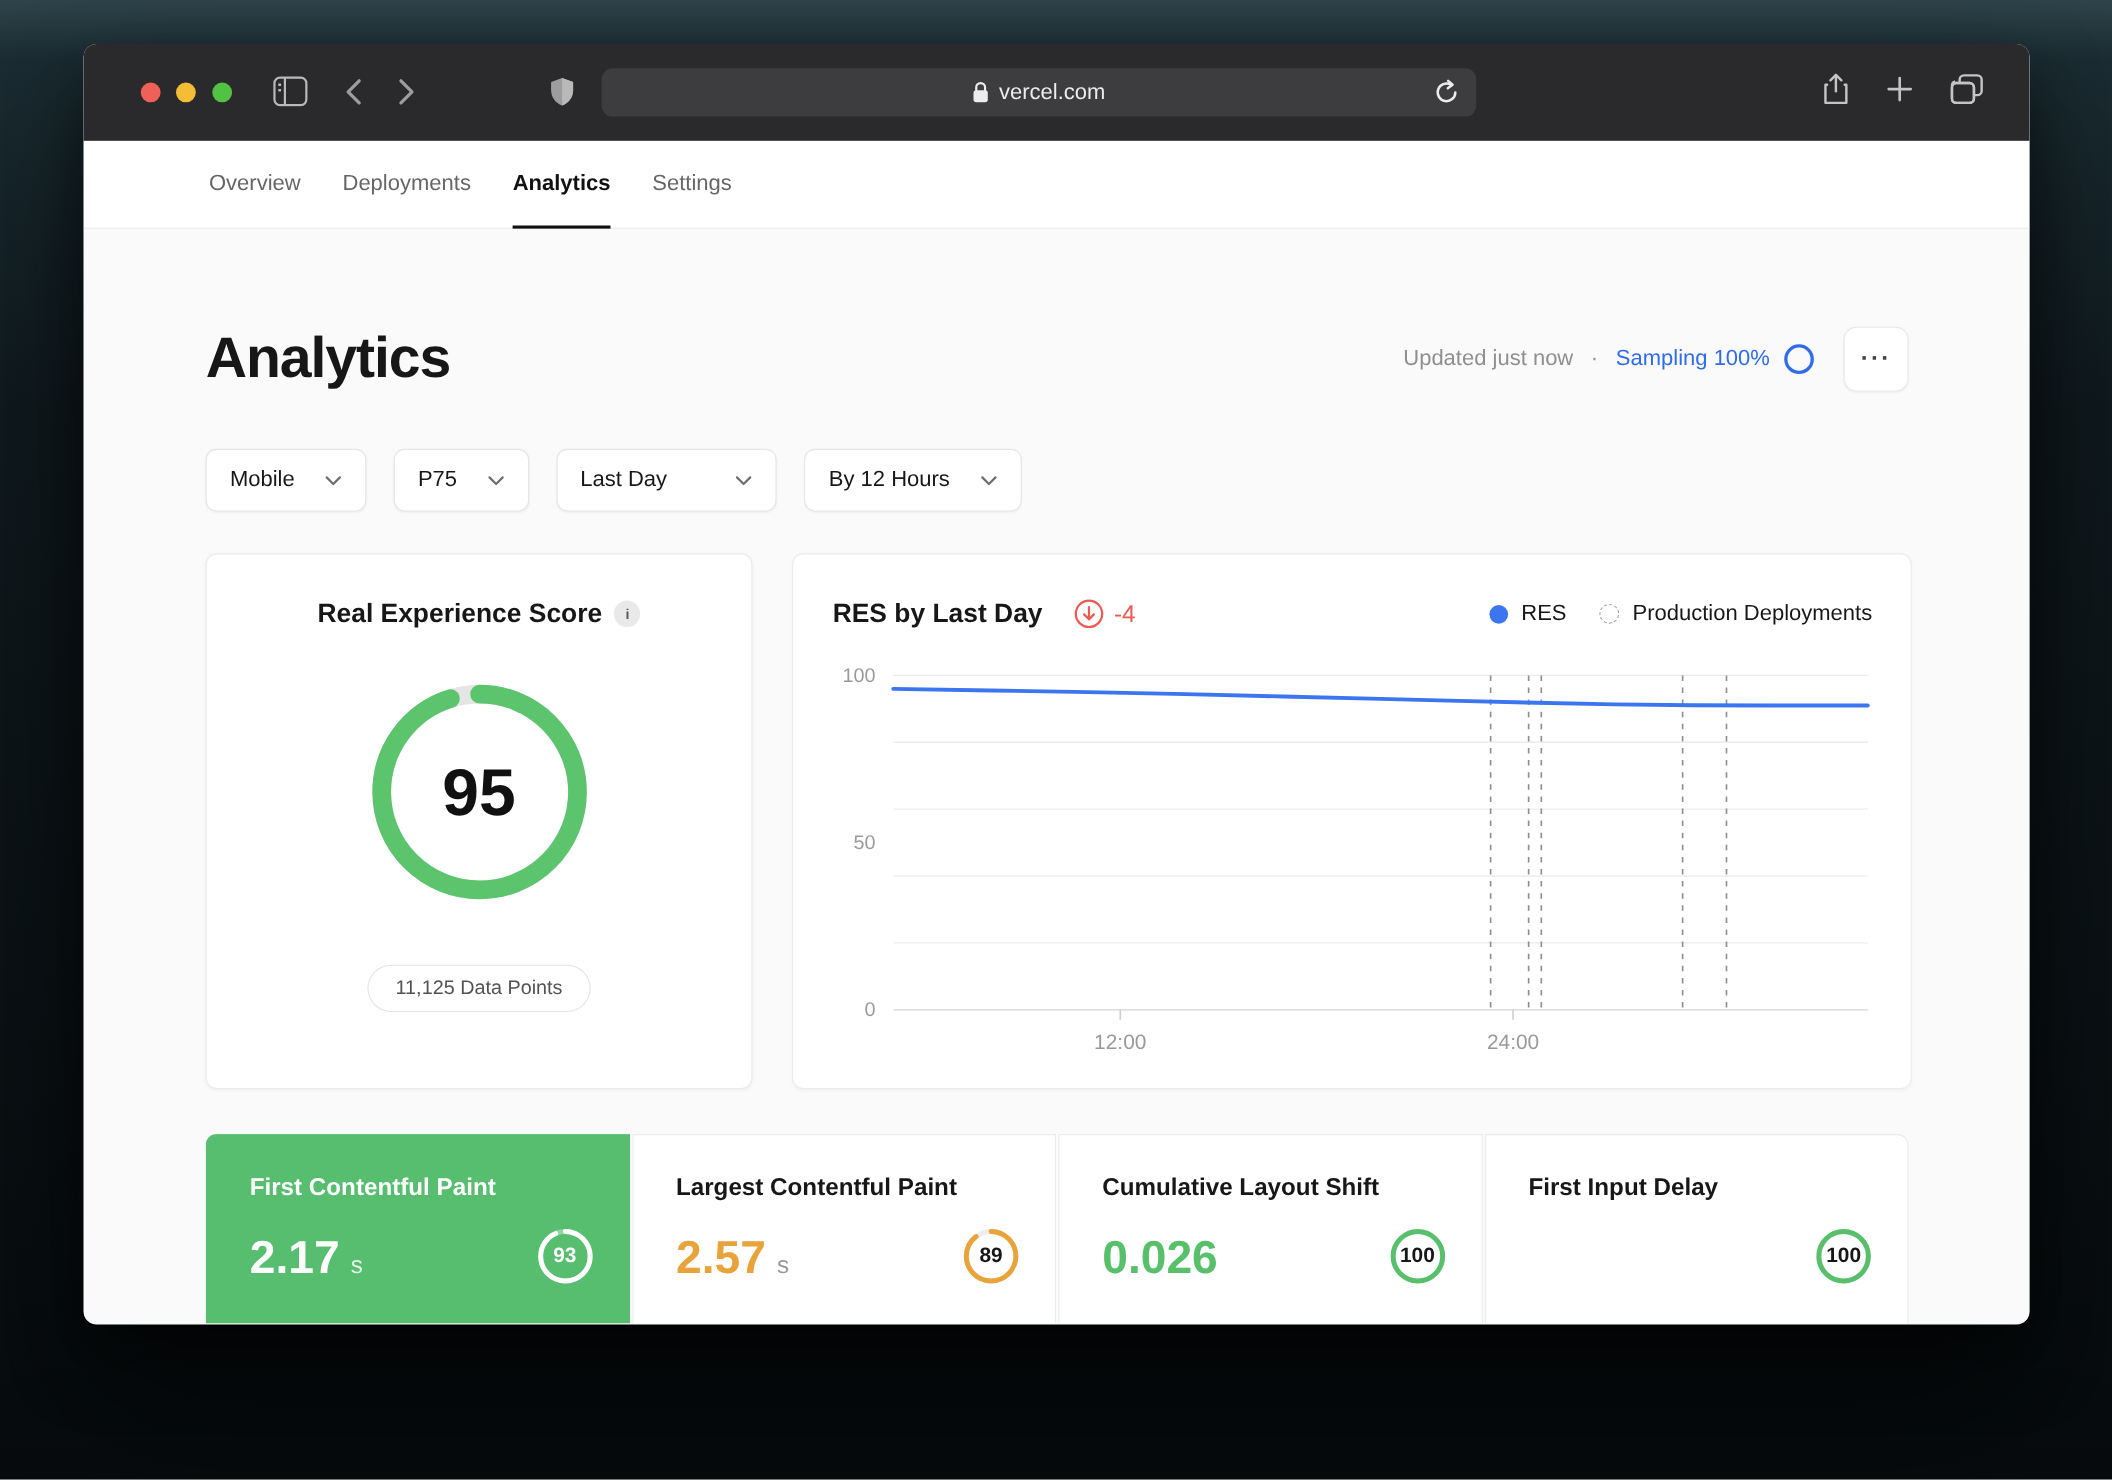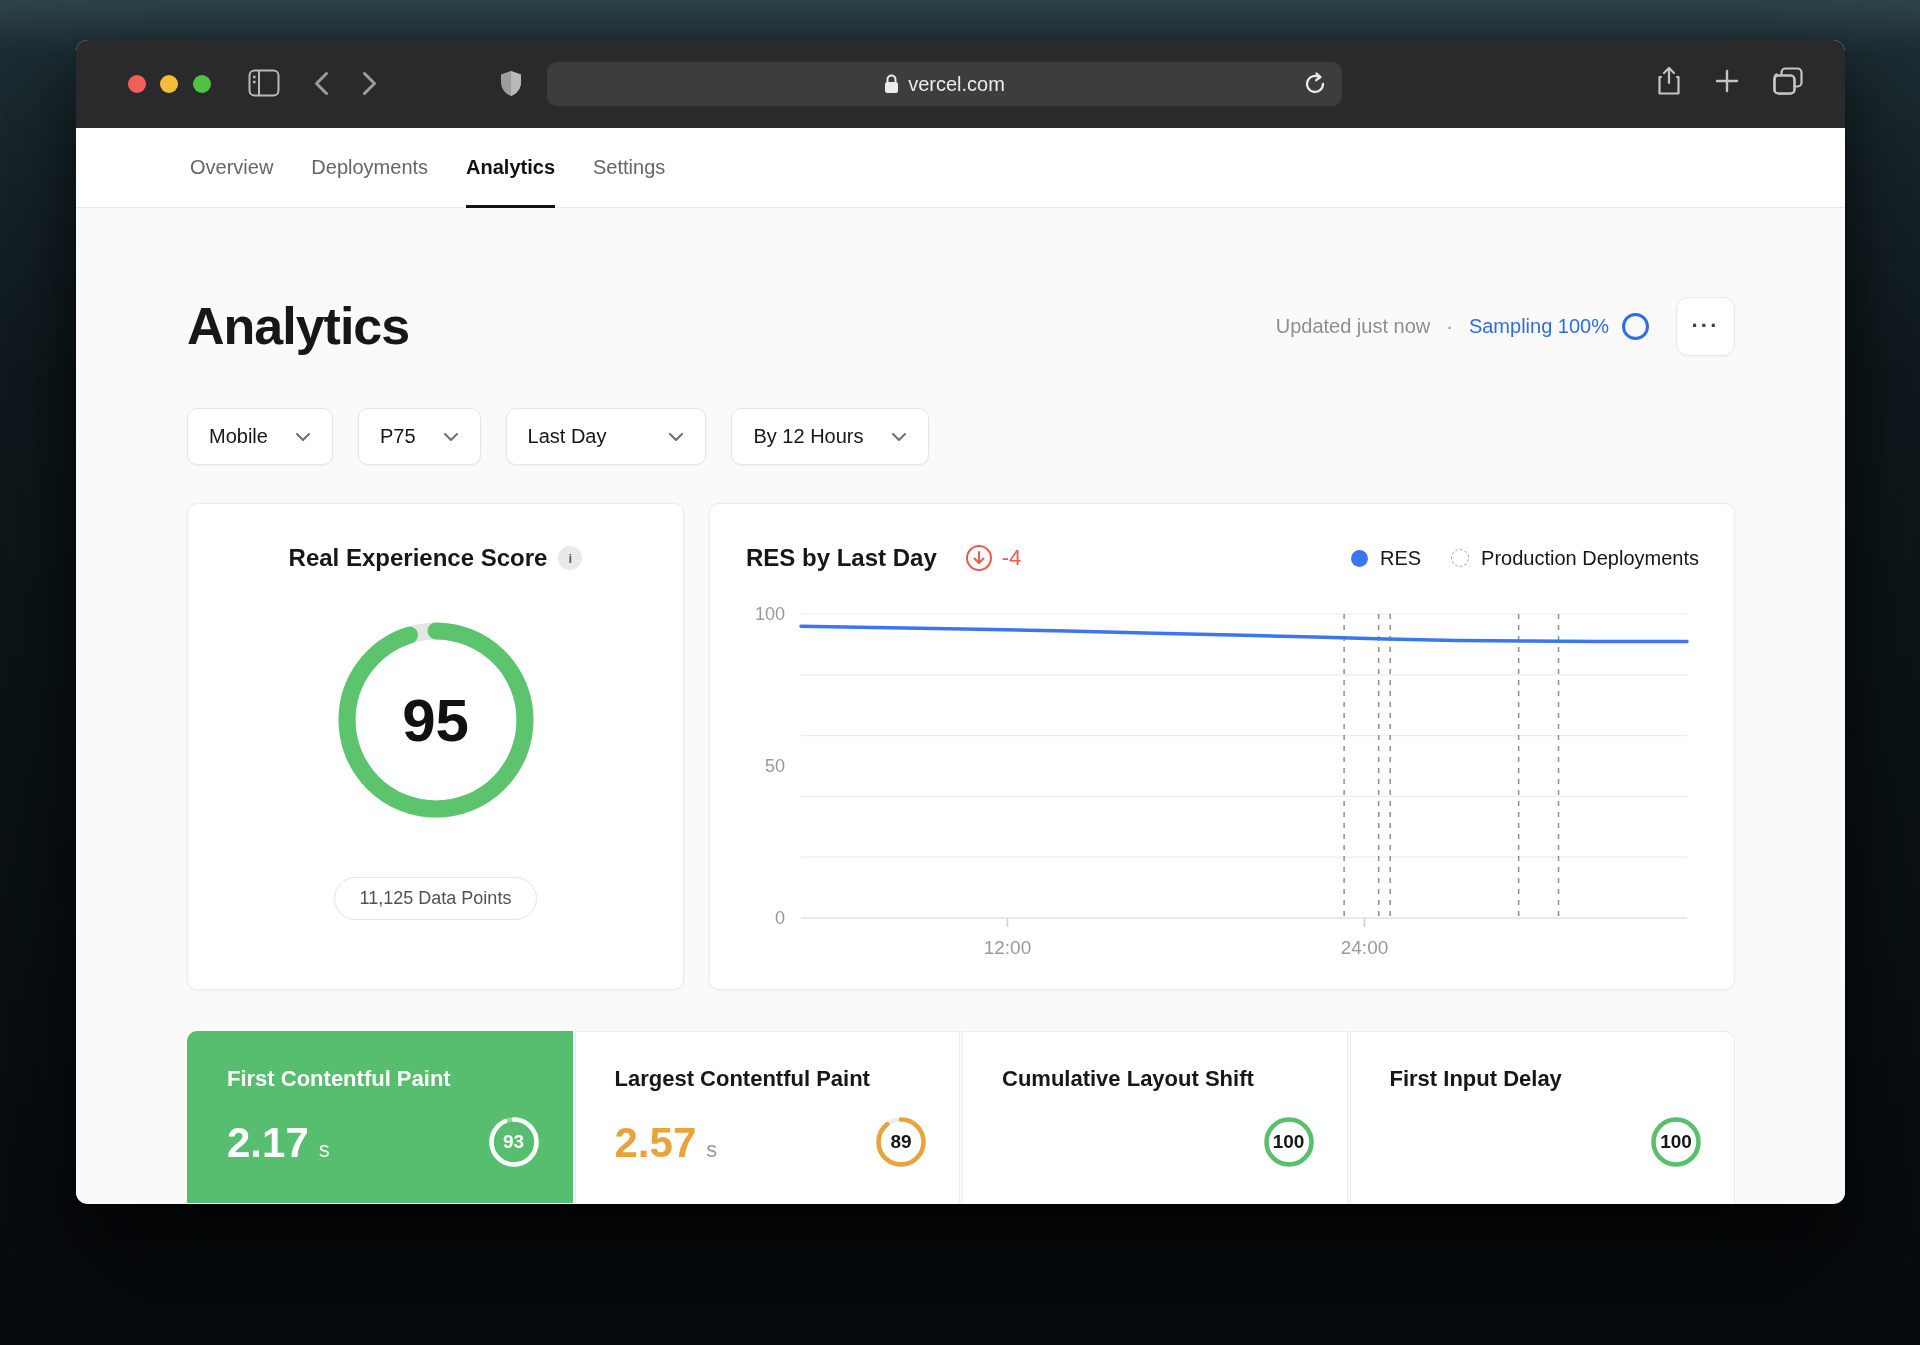--- a/index.html
+++ b/index.html
@@ -51,21 +51,21 @@
   }
   
   .filters { margin-top:52px; display:flex; gap:25px; }
   .filter-btn {
     height:57px; background:#fff; border:1px solid #e6e6e6; border-radius:10px;
     display:flex; align-items:center; padding:0 21px; font-size:20px; color:#171717;
     box-shadow:0 1px 2px rgba(0,0,0,.04);
   }
   .filter-btn .chev { margin-left:27px; }
   
-  .cards-row { margin-top:38px; display:flex; gap:25px; }
+  .cards-row { margin-top:38px; display:flex; gap:36px; }
   .card {
     background:#fff; border:1px solid #ebebeb; border-radius:10px;
     box-shadow:0 1px 3px rgba(0,0,0,.04);
   }
   .res-card { width:497px; height:487px; flex:none; text-align:center; padding-top:40px; position:relative; }
   .res-title-row { display:flex; align-items:center; justify-content:center; gap:11px; }
   .res-title { font-size:24px; font-weight:700; color:#171717; }
   .info-icon {
     width:24px; height:24px; border-radius:50%; background:#e9e9e9; color:#5a5a5a;
     font-size:13px; font-weight:700; display:flex; align-items:center; justify-content:center;
@@ -332,20 +332,24 @@
         <div class="metric-badge">
           <svg class="ring-svg" width="54" height="54">
               <circle cx="27" cy="27" r="22.5" fill="none" stroke="#ededed" stroke-width="4.5"></circle>
               <circle cx="27" cy="27" r="22.5" fill="none" stroke="#e8a33b" stroke-width="4.5" stroke-linecap="round" stroke-dasharray="125.82078577627122 141.3716694115407" transform="rotate(-90 27 27)"></circle>
             </svg>
           <span class="num">89</span>
         </div>
       </div>
       <div class="metric-card" style="--val-color: #58c06b;">
         <div class="metric-title">Cumulative Layout Shift</div>
+        <div class="metric-value-row">
+          <span class="metric-value">0.026</span>
+          <span class="metric-unit"></span>
+        </div>
         <div class="metric-badge">
           <svg class="ring-svg" width="54" height="54">
               <circle cx="27" cy="27" r="22.5" fill="none" stroke="#ededed" stroke-width="4.5"></circle>
               <circle cx="27" cy="27" r="22.5" fill="none" stroke="#58c06b" stroke-width="4.5" stroke-linecap="round" stroke-dasharray="141.3716694115407 141.3716694115407" transform="rotate(-90 27 27)"></circle>
             </svg>
           <span class="num">100</span>
         </div>
       </div>
       <div class="metric-card" style="--val-color: #58c06b;">
         <div class="metric-title">First Input Delay</div>

